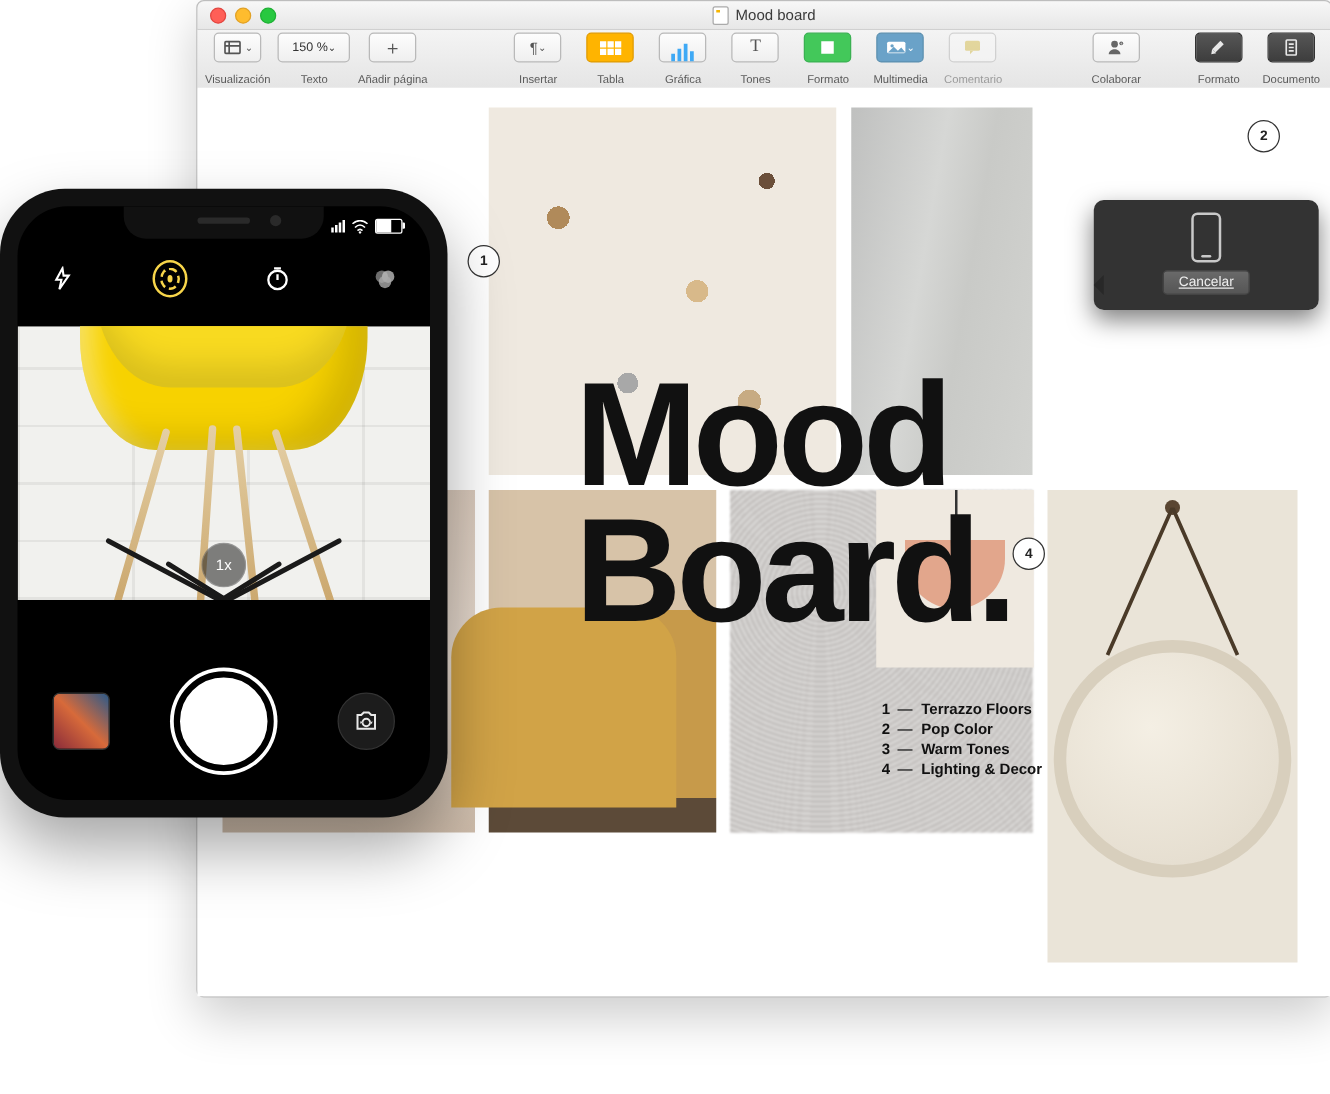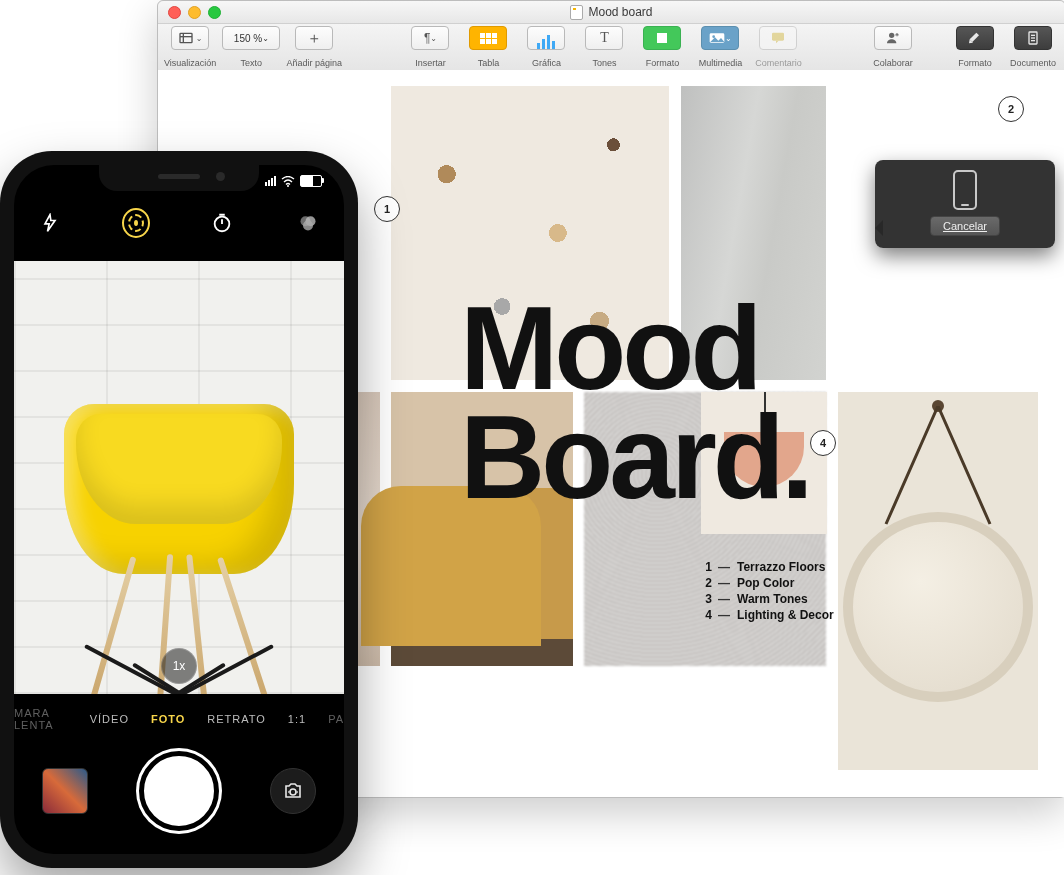--- a/index.html
+++ b/index.html
@@ -69,21 +69,21 @@
   
   .badge{position:absolute;width:24px;height:24px;border:1px solid #333;border-radius:50%;background:#fff;display:flex;align-items:center;justify-content:center;font-size:11px;font-weight:600;color:#222;}
   
   .popover{position:absolute;right:10px;top:90px;width:160px;padding:10px 10px 12px;background:rgba(40,40,40,.95);border-radius:8px;box-shadow:0 8px 20px rgba(0,0,0,.5);color:#e6e6e6;text-align:center;}
   .popover::before{content:"";position:absolute;left:-8px;top:60px;border:8px solid transparent;border-right-color:rgba(40,40,40,.95);}
   .popover .phone-ico{width:20px;height:36px;border:2px solid #c9c9c9;border-radius:5px;margin:0 auto 6px;position:relative;}
   .popover .phone-ico::after{content:"";position:absolute;bottom:2px;left:50%;transform:translateX(-50%);width:8px;height:2px;background:#c9c9c9;border-radius:1px;}
   .popover .ptxt{font-size:11px;line-height:1.35;margin-bottom:8px;}
   .popover button{background:linear-gradient(#6a6a6a,#555);border:1px solid #444;color:#eee;font-size:11px;padding:3px 12px;border-radius:4px;text-decoration:underline;}
   
-  .iphone{position:absolute;left:0;top:151px;width:358px;height:717px;border-radius:52px;background:#111;box-shadow:0 25px 50px rgba(0,0,0,.35);padding:14px;box-sizing:border-box;}
+  .iphone{position:absolute;left:0;top:151px;width:358px;height:503px;border-radius:52px;background:#111;box-shadow:0 25px 50px rgba(0,0,0,.35);padding:14px;box-sizing:border-box;}
   .iphone .screen{width:100%;height:100%;border-radius:40px;background:#000;position:relative;overflow:hidden;}
   .notch{position:absolute;top:0;left:50%;transform:translateX(-50%);width:160px;height:26px;background:#111;border-radius:0 0 18px 18px;z-index:5;}
   .notch::before{content:"";position:absolute;left:50%;top:9px;transform:translateX(-50%);width:42px;height:5px;background:#2a2a2a;border-radius:3px;}
   .notch::after{content:"";position:absolute;right:34px;top:7px;width:9px;height:9px;background:#2a2a2a;border-radius:50%;}
   .status{position:absolute;top:6px;left:0;right:0;height:20px;display:flex;justify-content:space-between;padding:0 22px;color:#fff;font-size:12px;z-index:4;}
   .status .right{display:flex;gap:5px;align-items:center;}
   .sigbars{display:flex;gap:1px;align-items:flex-end;}
   .sigbars span{width:2px;background:#fff;}
   .batt{width:20px;height:10px;border:1px solid #fff;border-radius:2px;position:relative;}
   .batt::after{content:"";position:absolute;right:-3px;top:2px;width:2px;height:5px;background:#fff;border-radius:0 1px 1px 0;}
@@ -381,28 +381,20 @@
             <span class="s1"></span>
             <span class="s2"></span>
             <span class="s3"></span>
             <span class="s4"></span>
           </div>
       </div>
     </div>
 
     <div class="zoom-pill">1x</div>
 
-    <div class="modes">
-      <span class="edge">MARA LENTA</span>
-      <span>VÍDEO</span>
-      <span class="sel">FOTO</span>
-      <span>RETRATO</span>
-      <span>1:1</span>
-      <span class="edge">PA</span>
-    </div>
 
     <div class="cam-bot">
       <div class="thumb"></div>
       <div class="shutter"></div>
       <div class="flip">
         <svg viewBox="0 0 24 24">
             <path d="M5 7h3l2-2h4l2 2h3v11H5z" fill="none" stroke="#e8e8e8" stroke-width="1.6"></path>
             <path d="M9 13a3 3 0 0 0 6 0" fill="none" stroke="#e8e8e8" stroke-width="1.6"></path>
             <path d="M15 13l2-1-0.5 2.2" fill="#e8e8e8"></path>
             <path d="M15 13a3 3 0 0 0-6 0" fill="none" stroke="#e8e8e8" stroke-width="1.6"></path>

